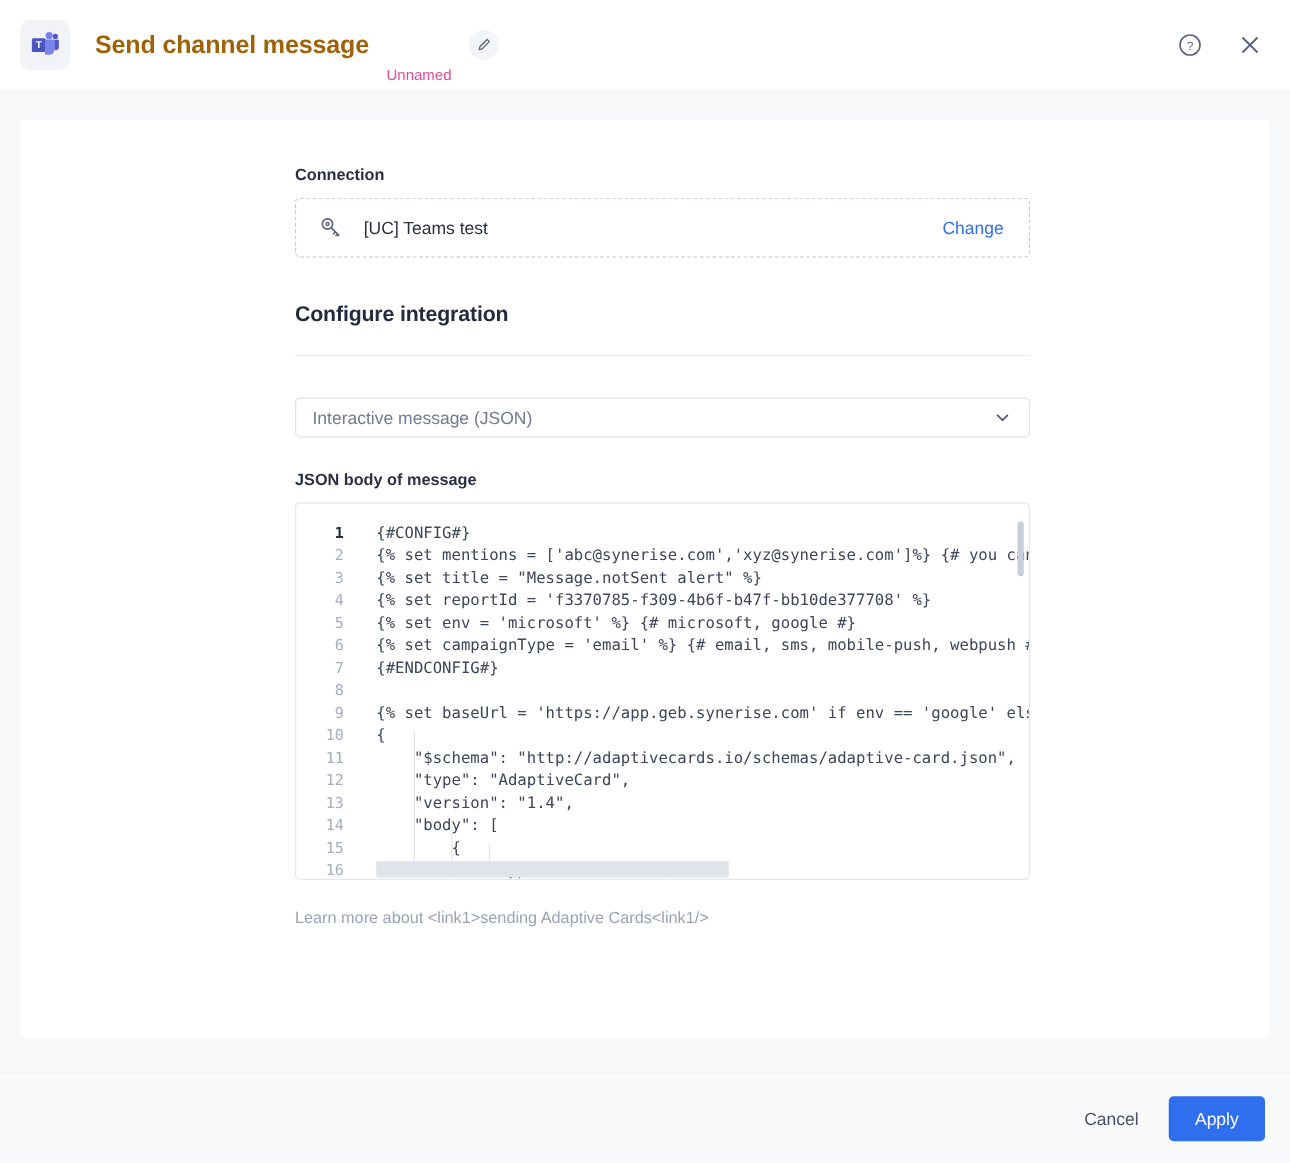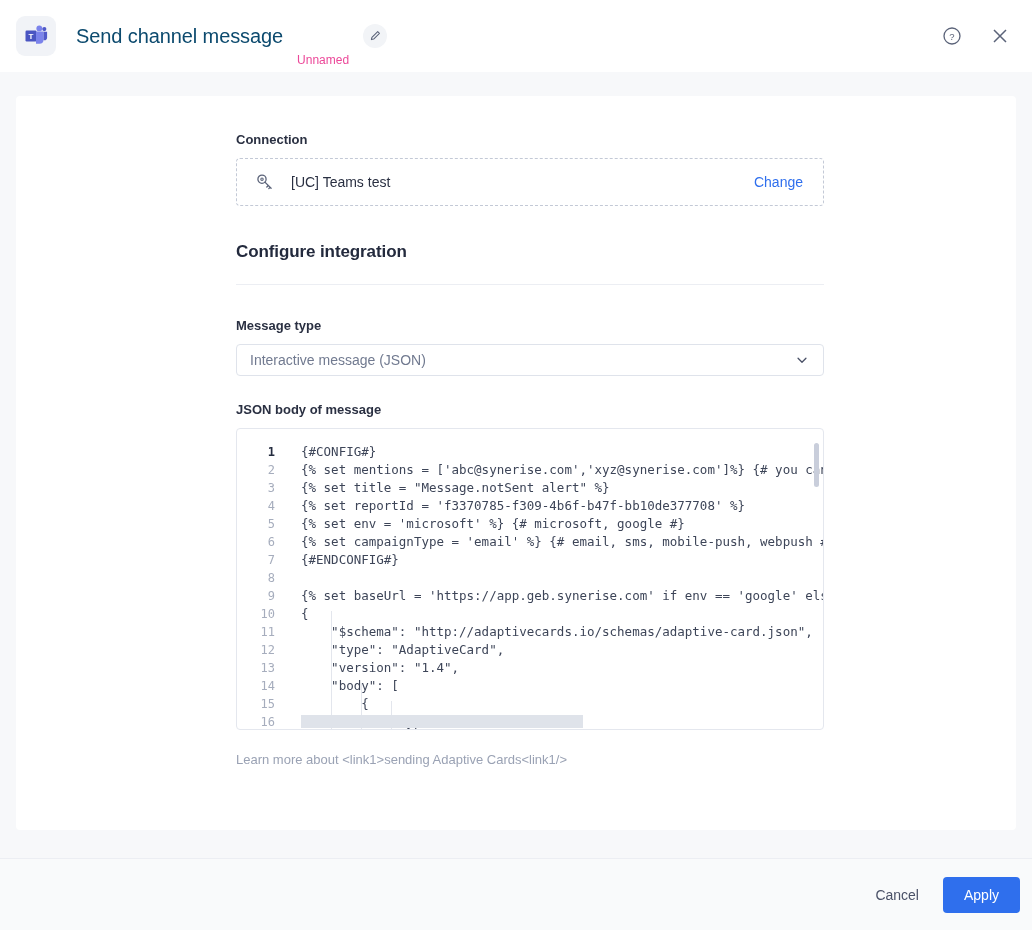--- a/index.html
+++ b/index.html
@@ -41,22 +41,22 @@
 
   .title-wrap {
     display: flex;
     align-items: center;
     margin-left: 20px;
     gap: 14px;
   }
 
   .win-title {
     font-size: 20px;
-    font-weight: normal;
-    color: #0c4a6e;
+    font-weight: bold;
+    color: #a16207;
     letter-spacing: -0.1px;
   }
 
   .win-subtitle {
     font-size: 12px;
     color: #ec4899;
     margin-top: 48px;
   }
 
   .edit-btn {
@@ -309,21 +309,21 @@
     position: absolute;
     left: 0;
     right: 0;
     bottom: 0;
     height: 72px;
     background: #f9fafb;
     border-top: 1px solid #eceef3;
     display: flex;
     align-items: center;
     justify-content: flex-end;
-    padding-right: 12px;
+    padding-right: 20px;
     gap: 8px;
   }
 
   .btn-cancel {
     font-size: 14px;
     color: #4a5167;
     background: transparent;
     border: none;
     padding: 10px 16px;
     cursor: pointer;
@@ -398,21 +398,20 @@
         <span class="conn-name">[UC] Teams test</span>
         <span class="change-link">Change</span>
       </div>
 
       <div class="section-head">
         <div class="section-title">Configure integration</div>
       </div>
       <div class="divider"></div>
 
       <div class="msg-type-wrap">
-        <div class="field-label">Message type</div>
         <div class="select-box">
           <span class="select-value">Interactive message (JSON)</span>
           <span class="chev">
             <svg width="14" height="14" viewBox="0 0 16 16">
               <path d="M3.5 6l4.5 4.5L12.5 6" fill="none" stroke="#4a5167" stroke-width="1.5" stroke-linecap="round" stroke-linejoin="round"></path>
             </svg>
           </span>
         </div>
       </div>
 

